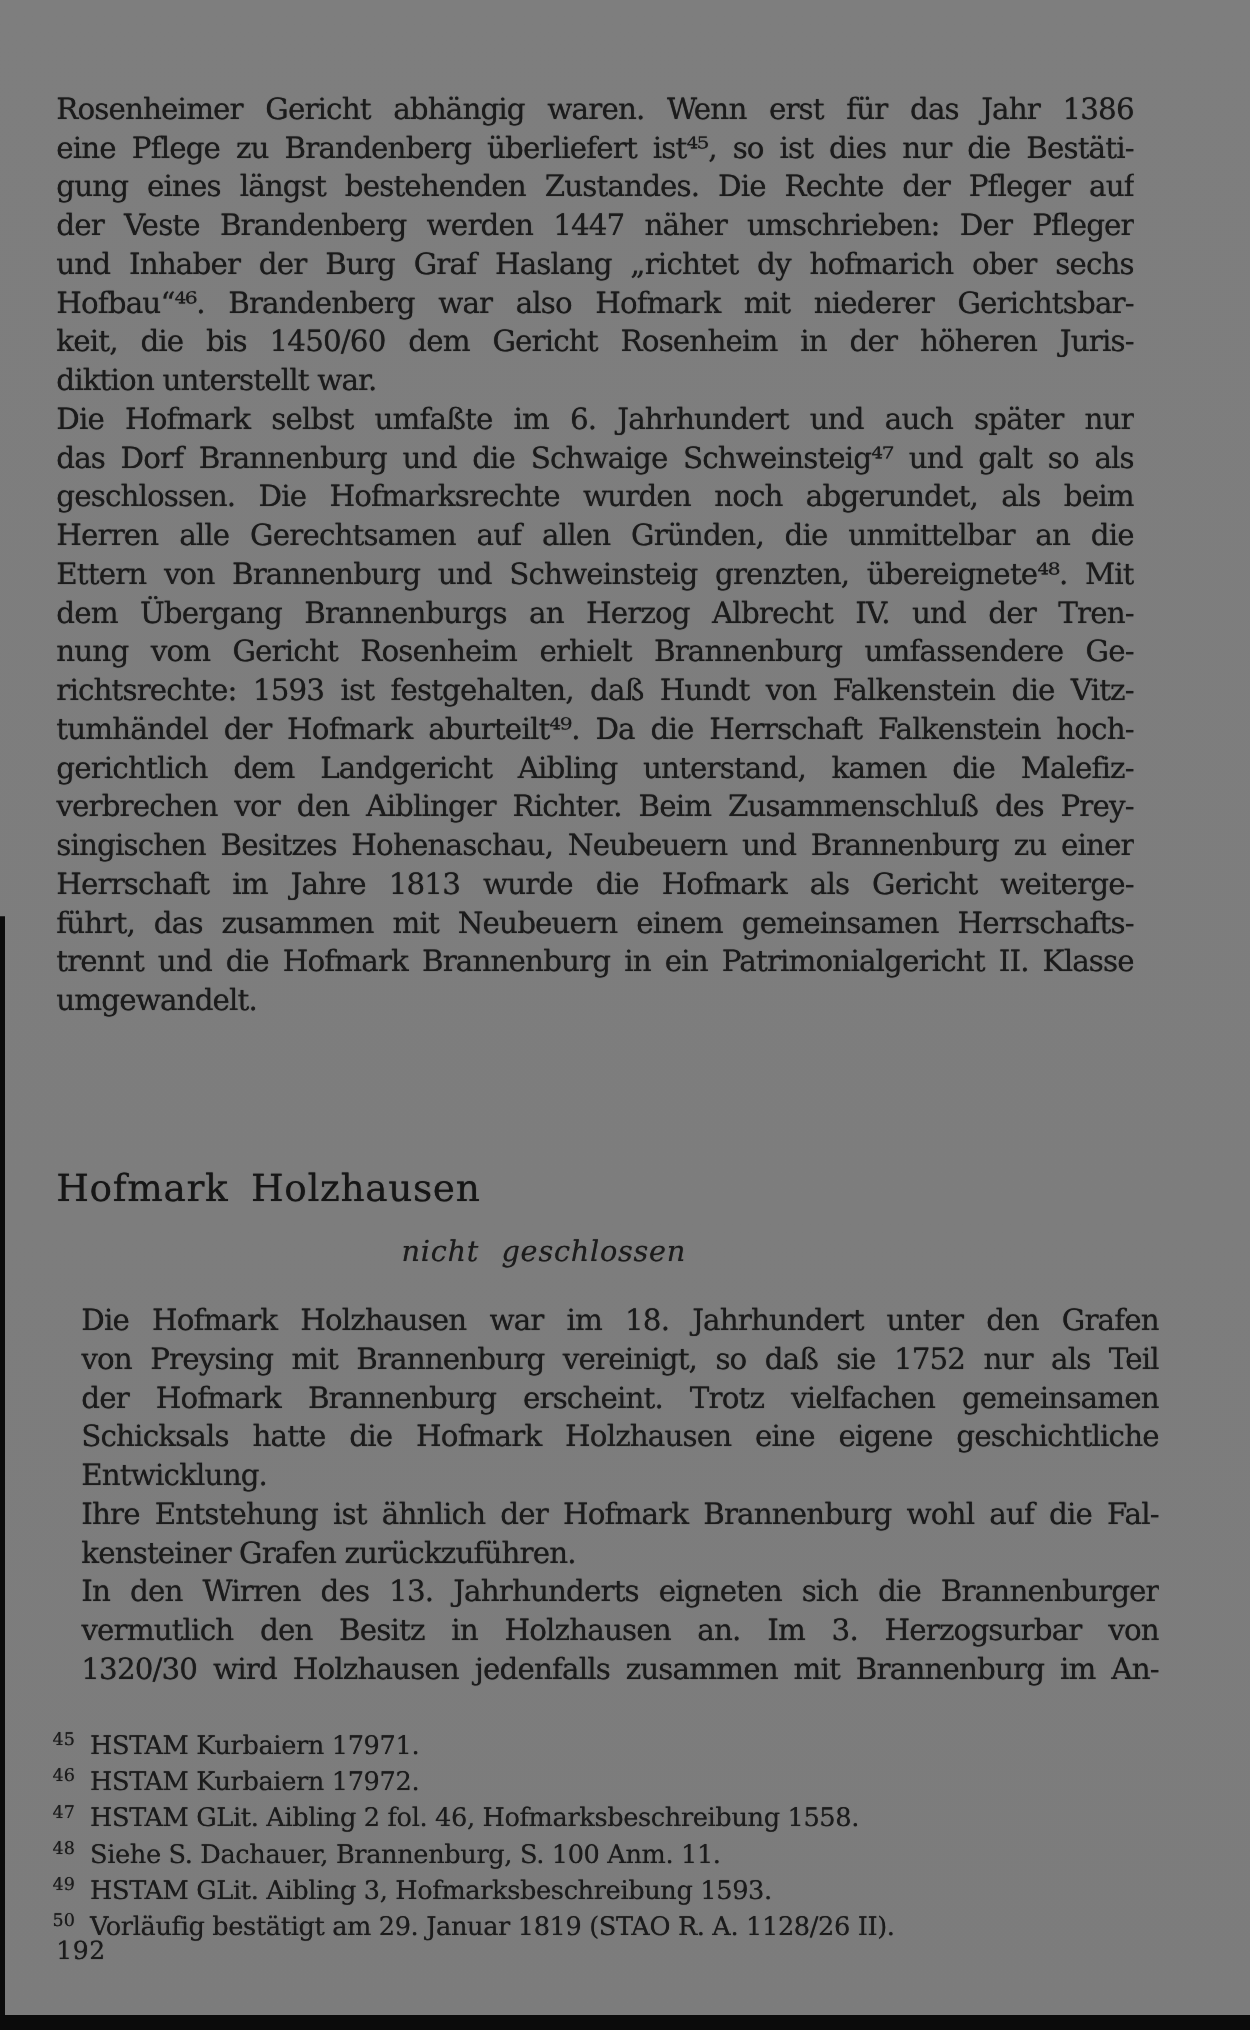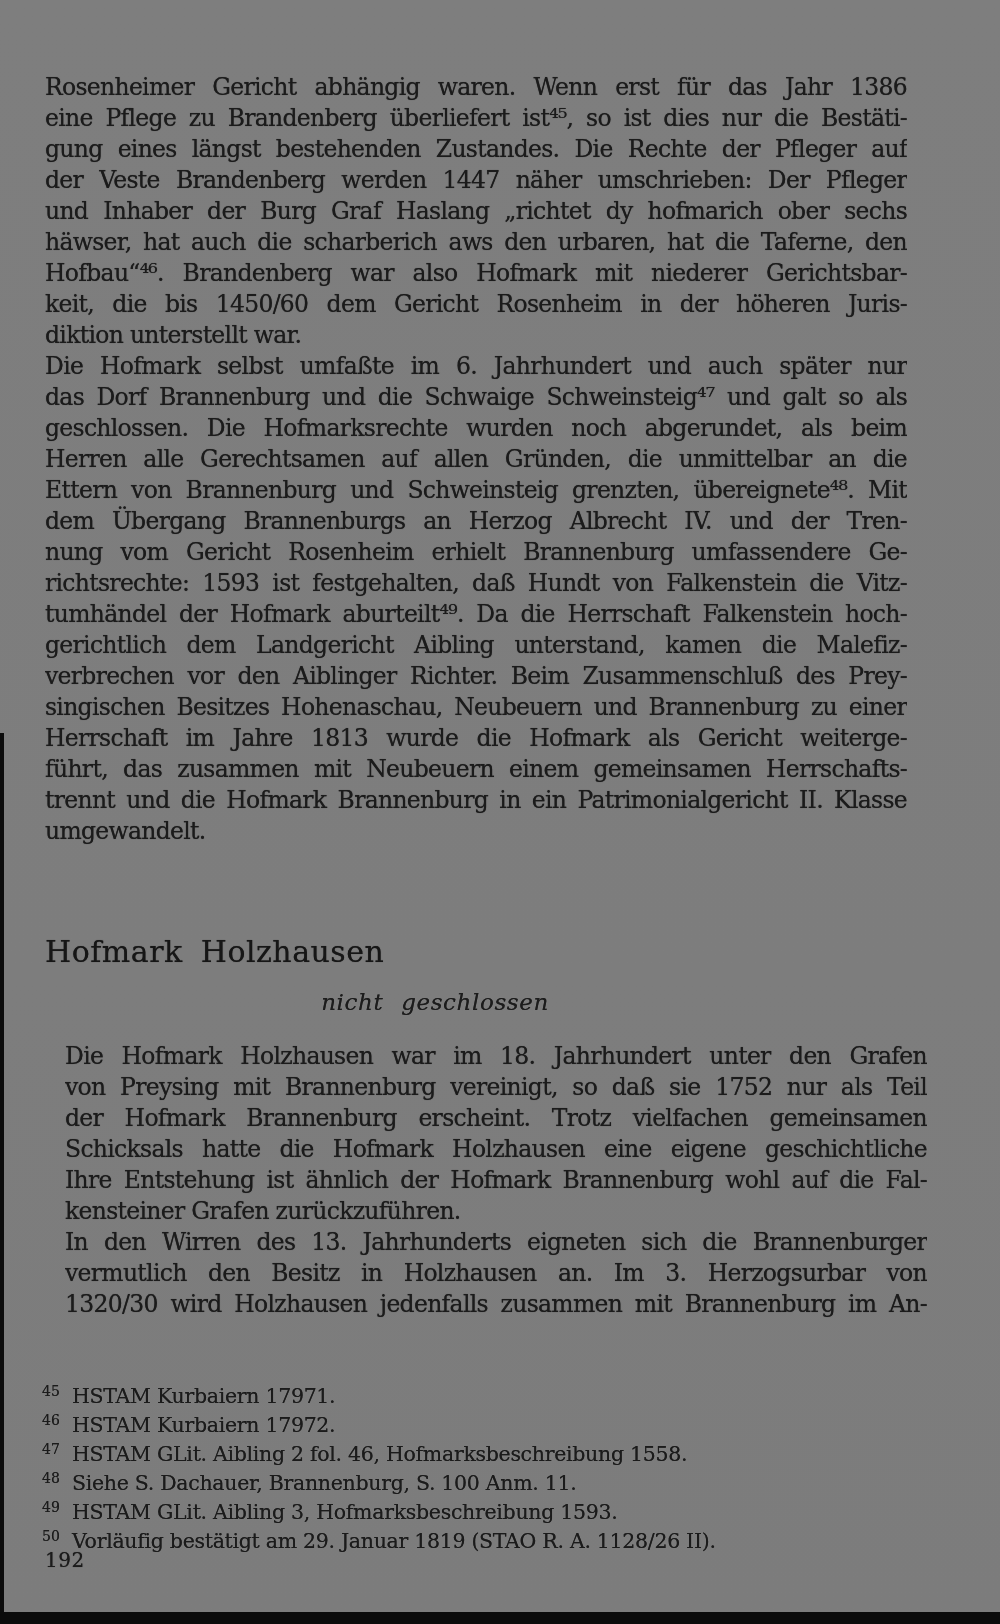--- a/index.html
+++ b/index.html
@@ -95,21 +95,20 @@
 <body>
 
 <div class="page">
 
   <div class="textblock tb1">
     <div class="line">Rosenheimer Gericht abhängig waren. Wenn erst für das Jahr 1386</div>
     <div class="line">eine Pflege zu Brandenberg überliefert ist⁴⁵, so ist dies nur die Bestäti-</div>
     <div class="line">gung eines längst bestehenden Zustandes. Die Rechte der Pfleger auf</div>
     <div class="line">der Veste Brandenberg werden 1447 näher umschrieben: Der Pfleger</div>
     <div class="line">und Inhaber der Burg Graf Haslang „richtet dy hofmarich ober sechs</div>
-    <div class="line">häwser, hat auch die scharberich aws den urbaren, hat die Taferne, den</div>
     <div class="line">Hofbau“⁴⁶. Brandenberg war also Hofmark mit niederer Gerichtsbar-</div>
     <div class="line">keit, die bis 1450/60 dem Gericht Rosenheim in der höheren Juris-</div>
     <div class="line last">diktion unterstellt war.</div>
     <div class="line">Die Hofmark selbst umfaßte im 6. Jahrhundert und auch später nur</div>
     <div class="line">das Dorf Brannenburg und die Schwaige Schweinsteig⁴⁷ und galt so als</div>
     <div class="line">geschlossen. Die Hofmarksrechte wurden noch abgerundet, als beim</div>
     <div class="line">Herren alle Gerechtsamen auf allen Gründen, die unmittelbar an die</div>
     <div class="line">Ettern von Brannenburg und Schweinsteig grenzten, übereignete⁴⁸. Mit</div>
     <div class="line">dem Übergang Brannenburgs an Herzog Albrecht IV. und der Tren-</div>
     <div class="line">nung vom Gericht Rosenheim erhielt Brannenburg umfassendere Ge-</div>
@@ -125,20 +124,21 @@
   </div>
 
   <div class="heading">Hofmark Holzhausen</div>
   <div class="subheading">nicht geschlossen</div>
 
   <div class="textblock tb2">
     <div class="line">Die Hofmark Holzhausen war im 18. Jahrhundert unter den Grafen</div>
     <div class="line">von Preysing mit Brannenburg vereinigt, so daß sie 1752 nur als Teil</div>
     <div class="line">der Hofmark Brannenburg erscheint. Trotz vielfachen gemeinsamen</div>
     <div class="line">Schicksals hatte die Hofmark Holzhausen eine eigene geschichtliche</div>
+    <div class="line last">Entwicklung.</div>
     <div class="line">Ihre Entstehung ist ähnlich der Hofmark Brannenburg wohl auf die Fal-</div>
     <div class="line last">kensteiner Grafen zurückzuführen.</div>
     <div class="line">In den Wirren des 13. Jahrhunderts eigneten sich die Brannenburger</div>
     <div class="line">vermutlich den Besitz in Holzhausen an. Im 3. Herzogsurbar von</div>
     <div class="line">1320/30 wird Holzhausen jedenfalls zusammen mit Brannenburg im An-</div>
   </div>
 
   <div class="footnotes">
     <div class="footnote">
       <span class="fn-marker">45</span><span>HSTAM Kurbaiern 17971.</span>

